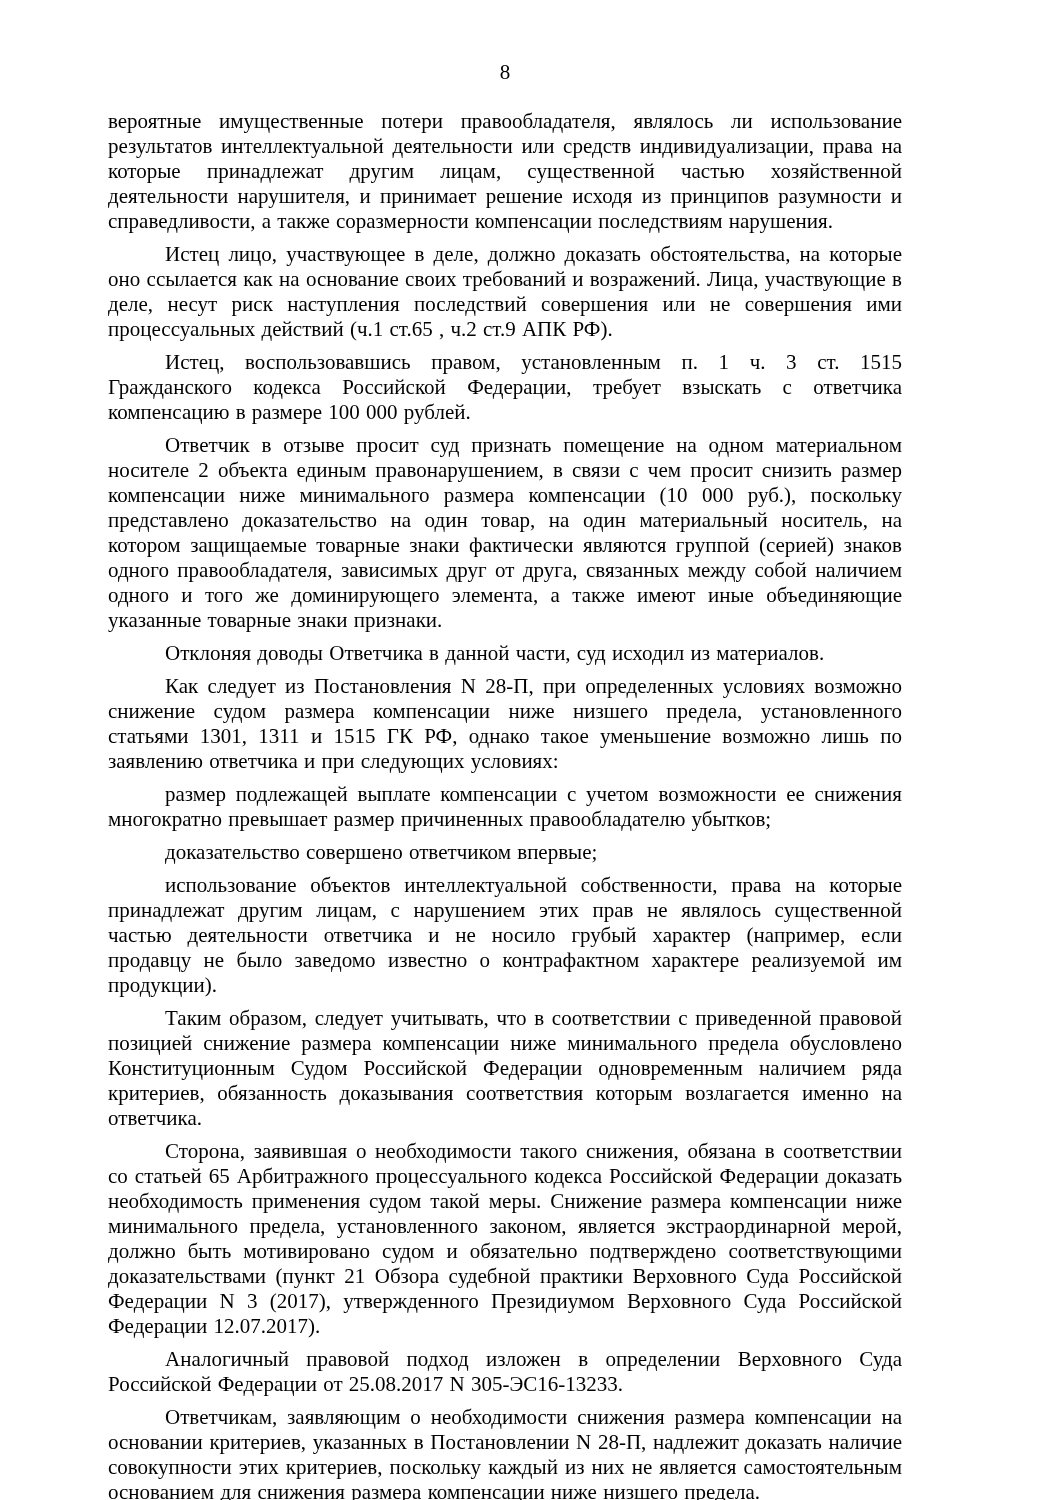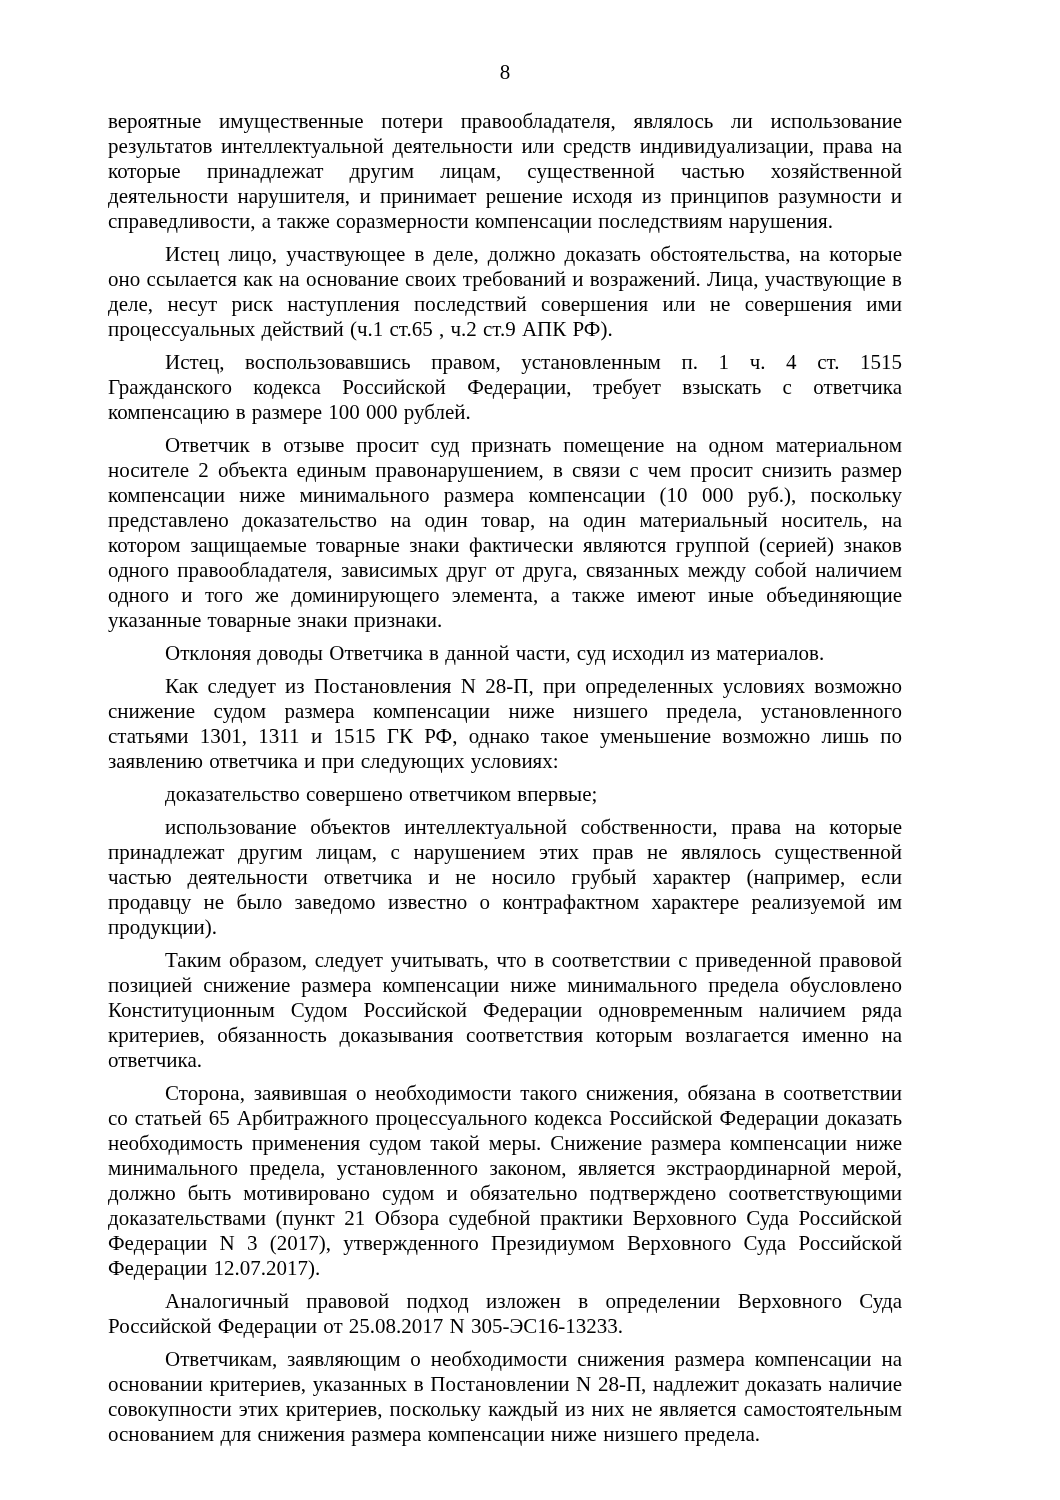--- a/index.html
+++ b/index.html
@@ -48,24 +48,25 @@
 </style>
 </head>
 <body>
 
 <div class="page">
   <div class="page-number">8</div>
 
   <div class="content">
     <p class="continuation">вероятные имущественные потери правообладателя, являлось ли использование результатов интеллектуальной деятельности или средств индивидуализации, права на которые принадлежат другим лицам, существенной частью хозяйственной деятельности нарушителя, и принимает решение исходя из принципов разумности и справедливости, а также соразмерности компенсации последствиям нарушения.</p>
     <p>Истец лицо, участвующее в деле, должно доказать обстоятельства, на которые оно ссылается как на основание своих требований и возражений. Лица, участвующие в деле, несут риск наступления последствий совершения или не совершения ими процессуальных действий (ч.1 ст.65 , ч.2 ст.9 АПК РФ).</p>
-    <p>Истец, воспользовавшись правом, установленным п. 1 ч. 4 ст. 1515 Гражданского кодекса Российской Федерации, требует взыскать с ответчика компенсацию в размере 100 000 рублей.</p>
+    <p>Истец, воспользовавшись правом, установленным п. 1 ч. 3 ст. 1515 Гражданского кодекса Российской Федерации, требует взыскать с ответчика компенсацию в размере 100 000 рублей.</p>
     <p>Ответчик в отзыве просит суд признать помещение на одном материальном носителе 2 объекта единым правонарушением, в связи с чем просит снизить размер компенсации ниже минимального размера компенсации (10 000 руб.), поскольку представлено доказательство на один товар, на один материальный носитель, на котором защищаемые товарные знаки фактически являются группой (серией) знаков одного правообладателя, зависимых друг от друга, связанных между собой наличием одного и того же доминирующего элемента, а также имеют иные объединяющие указанные товарные знаки признаки.</p>
     <p>Отклоняя доводы Ответчика в данной части, суд исходил из материалов.</p>
     <p>Как следует из Постановления N 28-П, при определенных условиях возможно снижение судом размера компенсации ниже низшего предела, установленного статьями 1301, 1311 и 1515 ГК РФ, однако такое уменьшение возможно лишь по заявлению ответчика и при следующих условиях:</p>
+    <p>размер подлежащей выплате компенсации с учетом возможности ее снижения многократно превышает размер причиненных правообладателю убытков;</p>
     <p>доказательство совершено ответчиком впервые;</p>
     <p>использование объектов интеллектуальной собственности, права на которые принадлежат другим лицам, с нарушением этих прав не являлось существенной частью деятельности ответчика и не носило грубый характер (например, если продавцу не было заведомо известно о контрафактном характере реализуемой им продукции).</p>
     <p>Таким образом, следует учитывать, что в соответствии с приведенной правовой позицией снижение размера компенсации ниже минимального предела обусловлено Конституционным Судом Российской Федерации одновременным наличием ряда критериев, обязанность доказывания соответствия которым возлагается именно на ответчика.</p>
     <p>Сторона, заявившая о необходимости такого снижения, обязана в соответствии со статьей 65 Арбитражного процессуального кодекса Российской Федерации доказать необходимость применения судом такой меры. Снижение размера компенсации ниже минимального предела, установленного законом, является экстраординарной мерой, должно быть мотивировано судом и обязательно подтверждено соответствующими доказательствами (пункт 21 Обзора судебной практики Верховного Суда Российской Федерации N 3 (2017), утвержденного Президиумом Верховного Суда Российской Федерации 12.07.2017).</p>
     <p>Аналогичный правовой подход изложен в определении Верховного Суда Российской Федерации от 25.08.2017 N 305-ЭС16-13233.</p>
     <p>Ответчикам, заявляющим о необходимости снижения размера компенсации на основании критериев, указанных в Постановлении N 28-П, надлежит доказать наличие совокупности этих критериев, поскольку каждый из них не является самостоятельным основанием для снижения размера компенсации ниже низшего предела.</p>
   </div>
 </div>
 
 </body></html>

